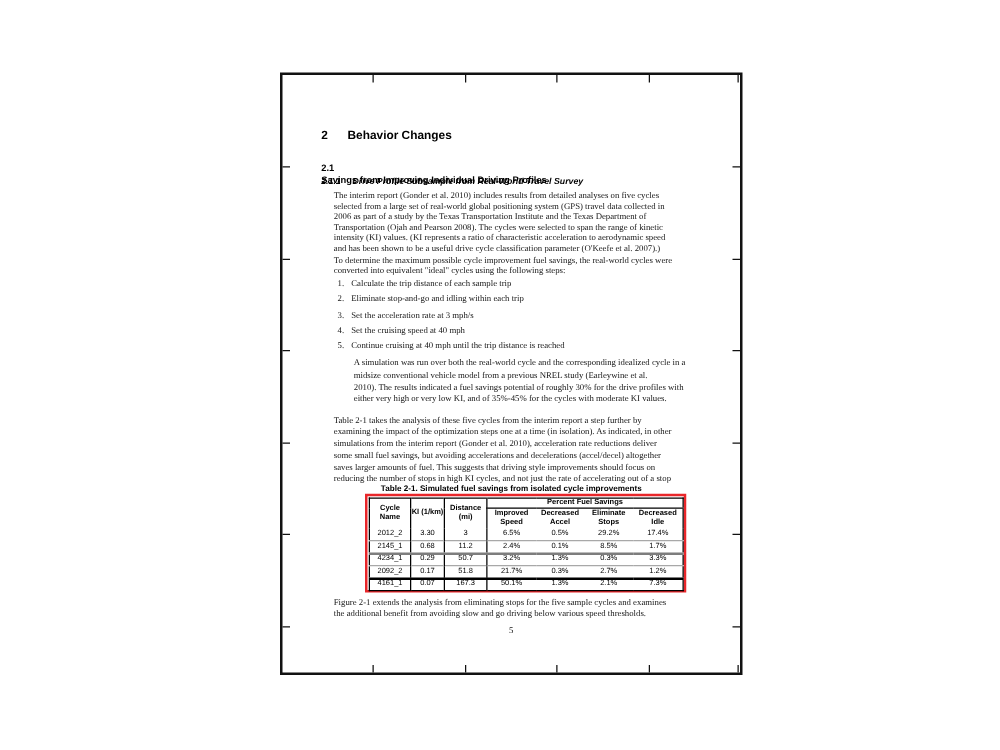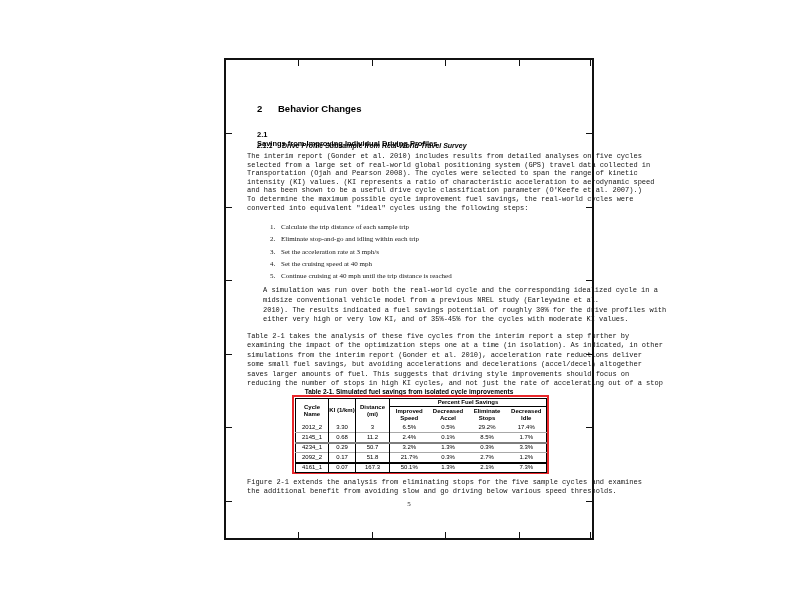--- a/index.html
+++ b/index.html
@@ -12,21 +12,21 @@
   .tick.b{bottom:0;width:1.2px;height:6px;}
   .tick.l{left:0;height:1.2px;width:6px;}
   .tick.r{right:0;height:1.2px;width:6px;}
   .abs{position:absolute;}
   .h1{left:31px;top:43px;display:flex;font:bold 9.5px/11.5px "Liberation Sans",sans-serif;color:#000;}
   .h1 .num{width:21px;}
   .sec{left:31px;top:70px;display:flex;font:bold 7.5px/9px "Liberation Sans",sans-serif;color:#000;flex-direction:column;}
   .sec .num{width:21px;}
   .subsec{left:31px;top:81.5px;display:flex;font:bold italic 7px/8.5px "Liberation Sans",sans-serif;color:#000;}
   .subsec .num{width:25px;}
-  .para{left:21px;font-size:7px;white-space:nowrap;font-family:Liberation Mono, monospace;}
+  .para{left:41px;font-size:7px;white-space:nowrap;}
   .p1{top:92px;line-height:8.6px;}
   .p2{top:226px;line-height:9.8px;margin-left:16px;}
   .p3{top:272px;line-height:9.4px;}
   .p4{top:418px;line-height:9px;}
   .olist{left:44px;top:161px;font-size:7px;line-height:12.3px;white-space:nowrap;}
   .olist .li{display:flex;}
   .olist .n{width:11px;}
   .caption{left:0;right:0;top:327.5px;text-align:center;
            font:bold 6.5px "Liberation Sans",sans-serif;color:#000;}
   .redbox{left:66px;top:335px;width:257px;height:79px;border:2px solid #e8262a;box-sizing:border-box;}
@@ -86,20 +86,21 @@
     </div>
 
     <div class="abs subsec">
       <span class="num">2.1.1</span>
       <span>Drive Profile Subsample from Real-World Travel Survey</span>
     </div>
 
     <div class="abs para p1">
       <div>The interim report (Gonder et al. 2010) includes results from detailed analyses on five cycles</div>
       <div>selected from a large set of real-world global positioning system (GPS) travel data collected in</div>
+      <div>2006 as part of a study by the Texas Transportation Institute and the Texas Department of</div>
       <div>Transportation (Ojah and Pearson 2008). The cycles were selected to span the range of kinetic</div>
       <div>intensity (KI) values. (KI represents a ratio of characteristic acceleration to aerodynamic speed</div>
       <div>and has been shown to be a useful drive cycle classification parameter (O'Keefe et al. 2007).)</div>
       <div>To determine the maximum possible cycle improvement fuel savings, the real-world cycles were</div>
       <div>converted into equivalent "ideal" cycles using the following steps:</div>
     </div>
 
     <div class="abs olist">
       <div class="li">
         <span class="n">1.</span>

